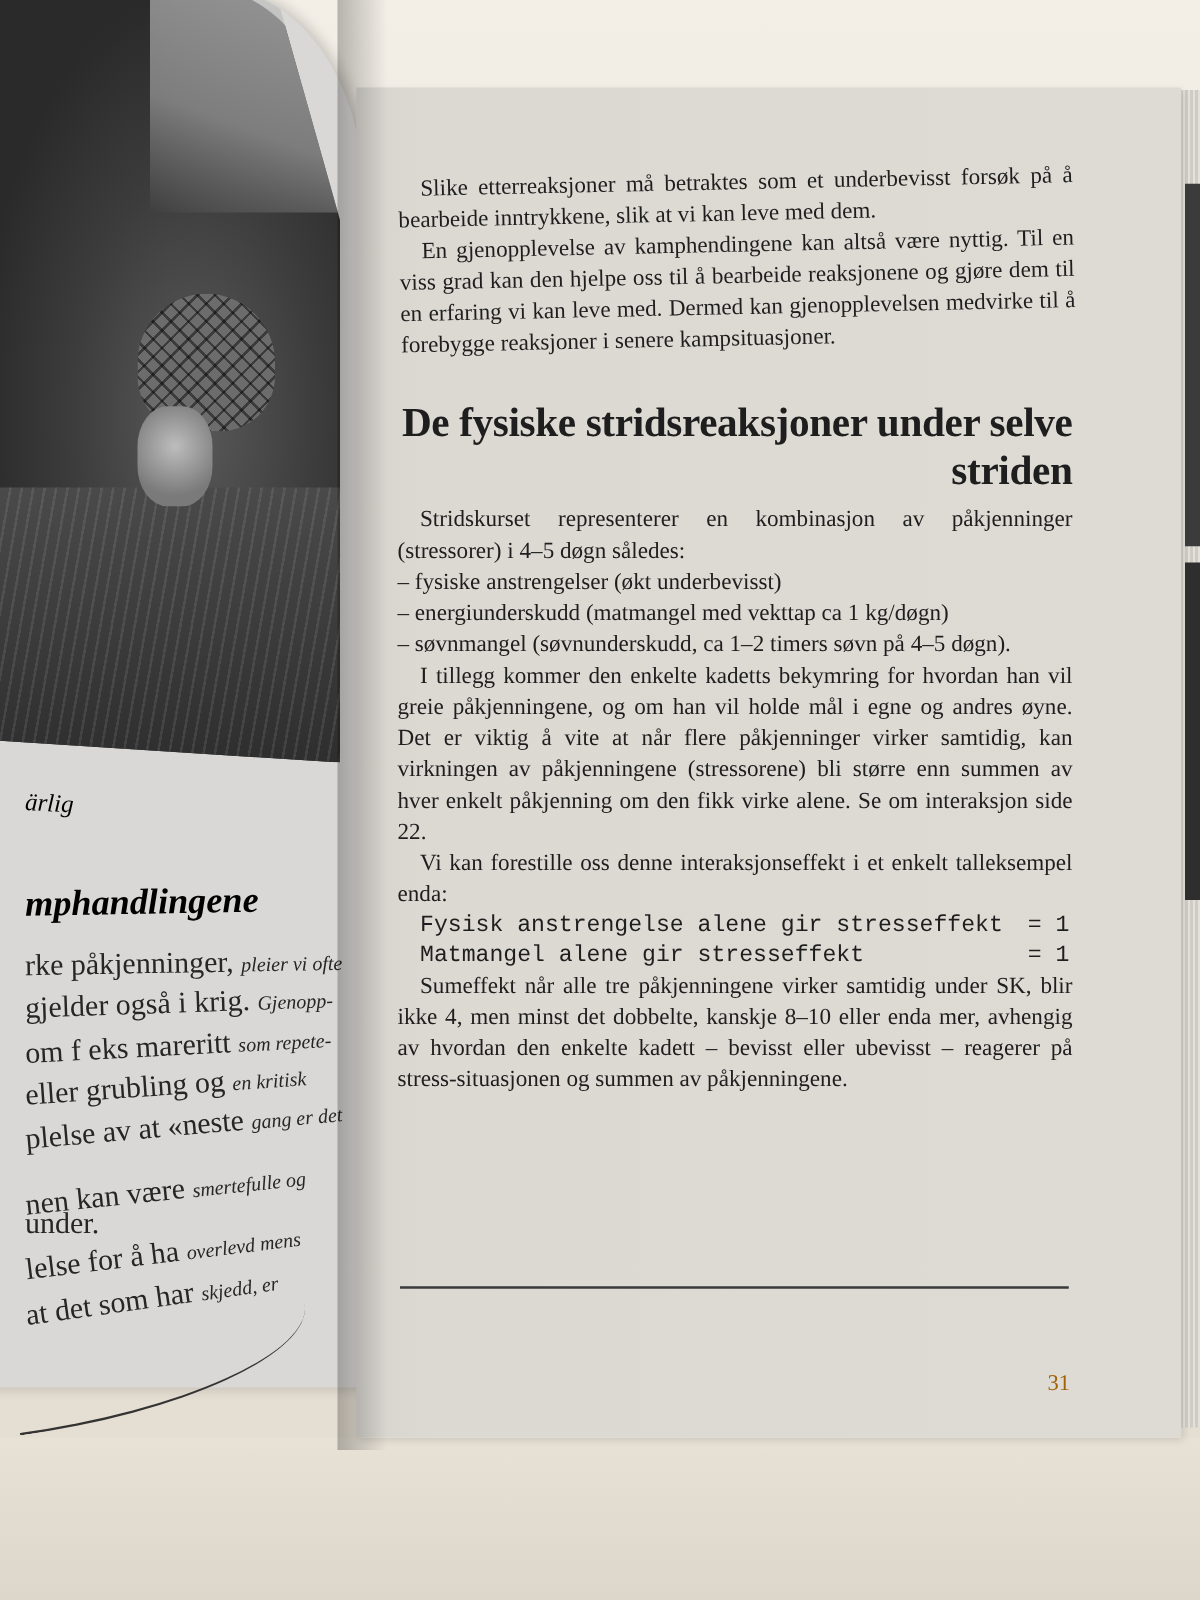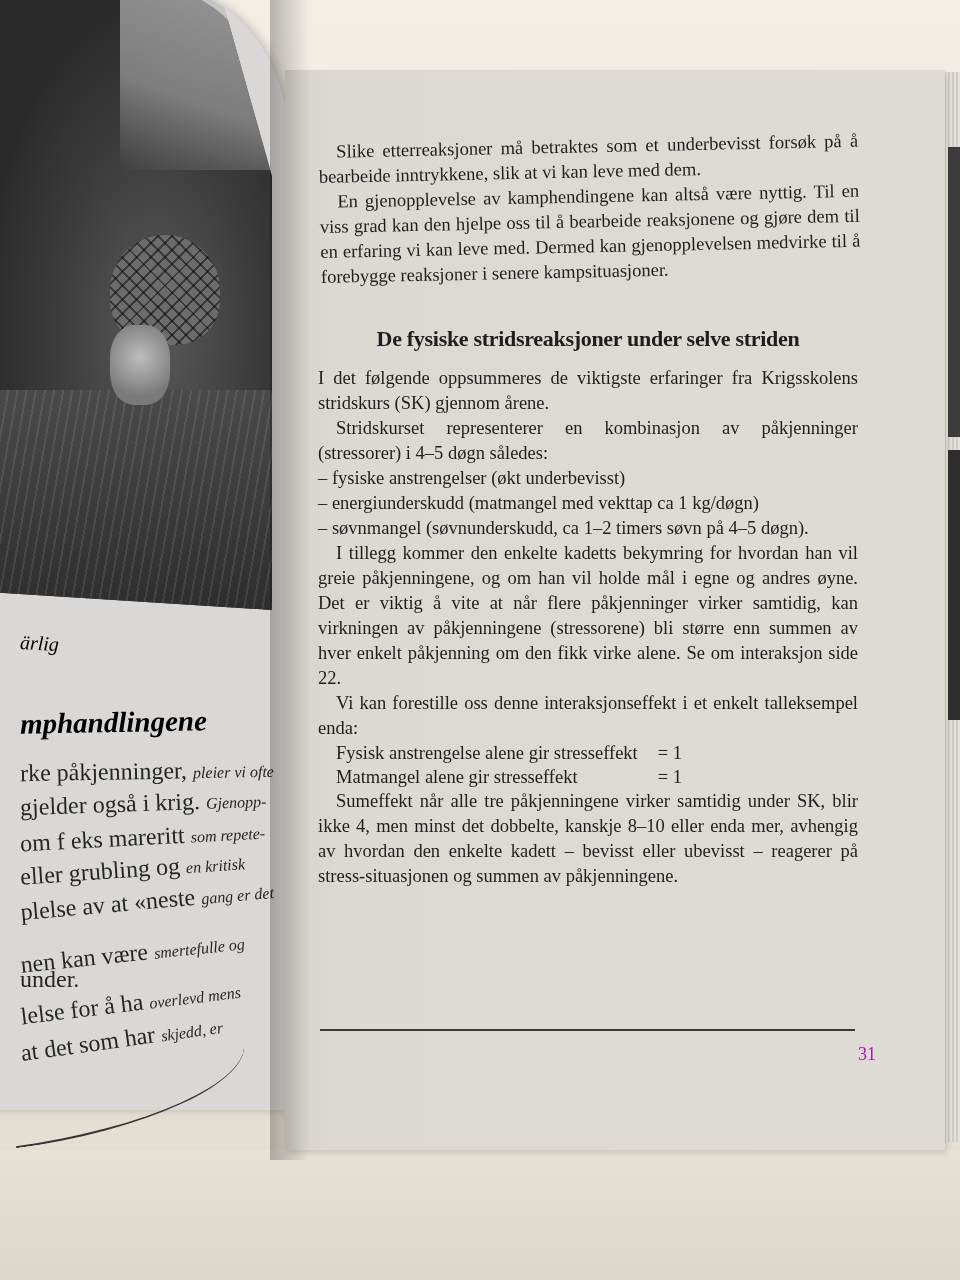--- a/index.html
+++ b/index.html
@@ -95,34 +95,34 @@
     position:absolute; left:948px; top:450px; width:12px; height:270px; background:#2e2e2e;
   }
   .content {
     position:absolute; left:318px; top:140px; width:540px; color:#1e1e1e;
     font-size:18.5px; line-height:25px; text-align:justify;
   }
   .content p { margin:0; }
   .content .indent { text-indent:18px; }
   .intro { transform:rotate(-1.2deg); transform-origin:left top; }
   .section-title {
-    font-size:22px; line-height:38px; font-weight:bold; margin:30px 0 8px 0;
-    letter-spacing:-0.3px; text-align:center;
+    font-size:33px; line-height:38px; font-weight:bold; margin:30px 0 8px 0;
+    letter-spacing:-0.3px; text-align:right;
   }
   .bullets { list-style:none; margin:0; padding:0; }
   .bullets li { padding-left:14px; text-indent:-14px; }
   .bullets li::before { content:"– "; }
-  .effect-table { margin:0 0 0 18px; border-collapse:collapse; }
+  .effect-table { margin:0 0 0 18px; border-collapse:collapse;font-family:Liberation Mono, monospace; }
   .effect-table td { padding:0; line-height:24px; font-size:18.5px; }
   .effect-table td.eq { padding-left:20px; white-space:nowrap; }
   .footer-rule {
     position:absolute; left:320px; top:1029px; width:535px; height:2px; background:#3a3a3a;
   }
   .page-number {
-    position:absolute; left:838px; top:1044px; font-size:18px; color:#a21caf;margin-left:20px;
+    position:absolute; left:838px; top:1096px; font-size:18px; color:#a16207;
   }
 </style>
 </head>
 <body>
 
 <div class="table"></div>
 <div class="table-bottom"></div>
 
 <div class="left-page">
   <div class="left-photo">
@@ -172,21 +172,20 @@
 <div class="gutter"></div>
 
 <div class="content">
   <div class="intro">
     <p class="indent">Slike etterreaksjoner må betraktes som et underbevisst forsøk på å bearbeide inntrykkene, slik at vi kan leve med dem.</p>
     <p class="indent">En gjenopplevelse av kamphendingene kan altså være nyttig. Til en viss grad kan den hjelpe oss til å bearbeide reaksjonene og gjøre dem til en erfaring vi kan leve med. Dermed kan gjenopplevelsen medvirke til å forebygge reaksjoner i senere kampsituasjoner.</p>
   </div>
 
   <h2 class="section-title">De fysiske stridsreaksjoner under selve striden</h2>
 
-  <p>I det følgende oppsummeres de viktigste erfaringer fra Krigsskolens stridskurs (SK) gjennom årene.</p>
   <p class="indent">Stridskurset representerer en kombinasjon av påkjenninger (stressorer) i 4–5 døgn således:</p>
 
   <ul class="bullets">
     <li>fysiske anstrengelser (økt underbevisst)</li>
     <li>energiunderskudd (matmangel med vekttap ca 1 kg/døgn)</li>
     <li>søvnmangel (søvnunderskudd, ca 1–2 timers søvn på 4–5 døgn).</li>
   </ul>
 
   <p class="indent">I tillegg kommer den enkelte kadetts bekymring for hvordan han vil greie påkjenningene, og om han vil holde mål i egne og andres øyne. Det er viktig å vite at når flere påkjenninger virker samtidig, kan virkningen av påkjenningene (stressorene) bli større enn summen av hver enkelt påkjenning om den fikk virke alene. Se om interaksjon side 22.</p>
   <p class="indent">Vi kan forestille oss denne interaksjonseffekt i et enkelt talleksempel enda:</p>

